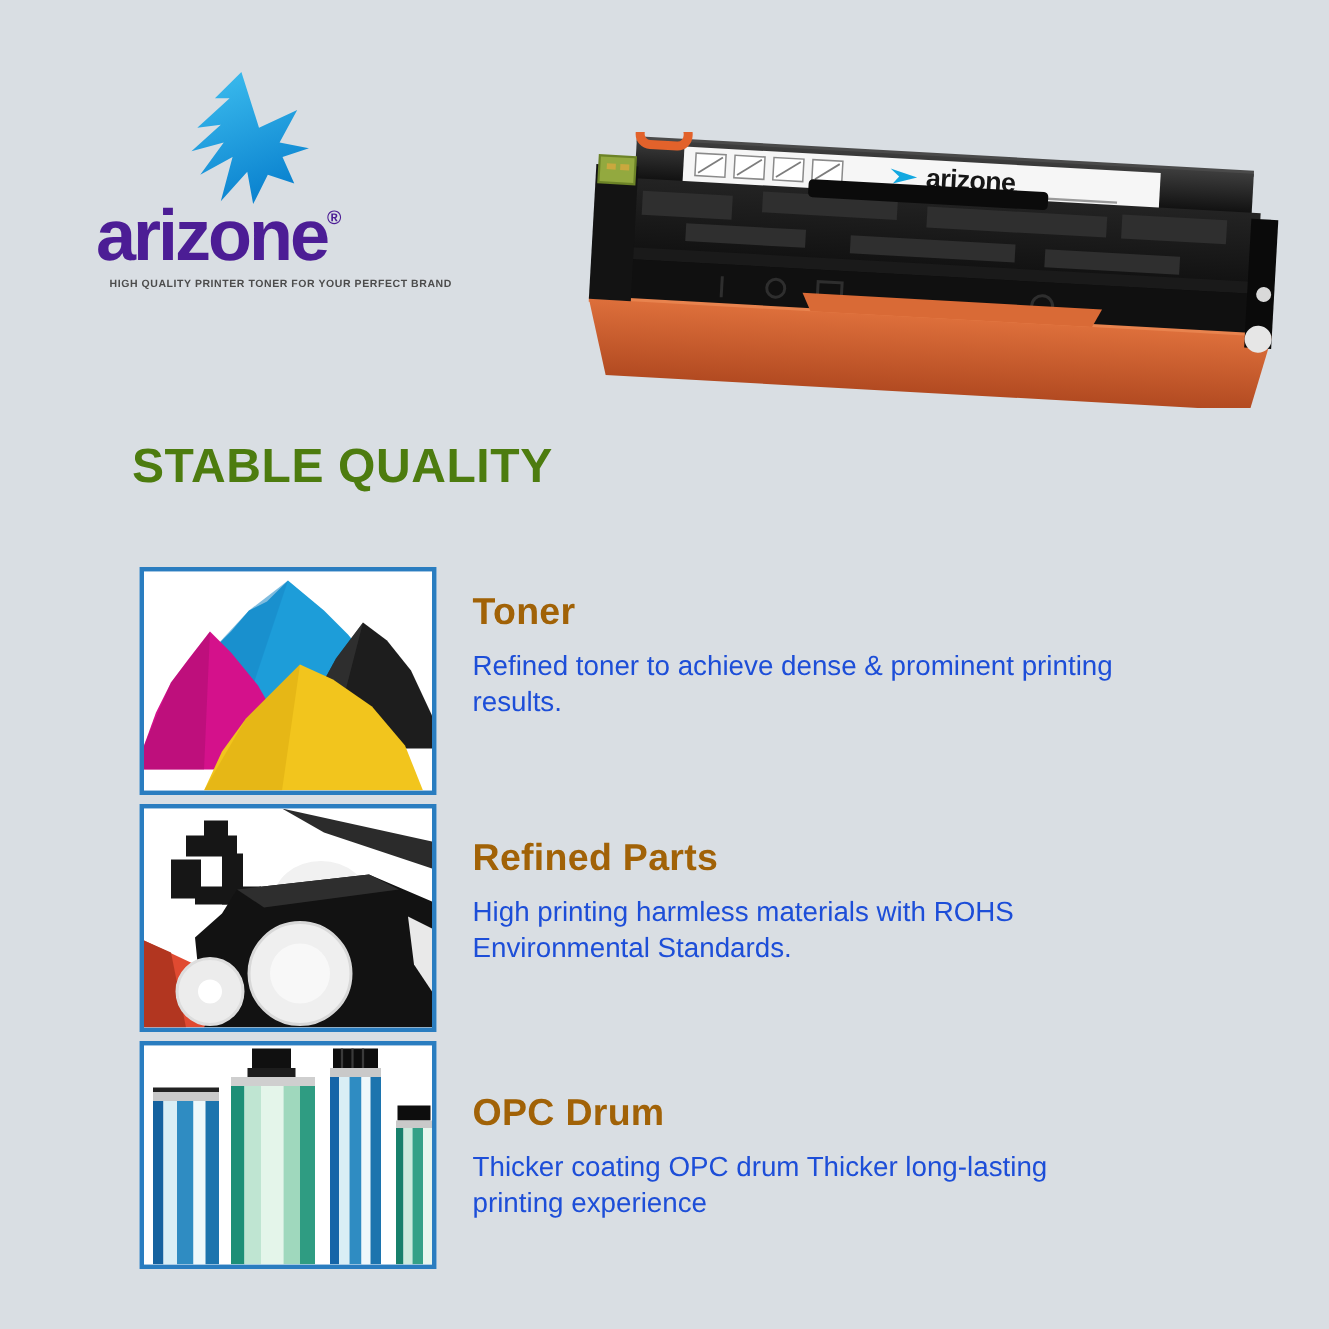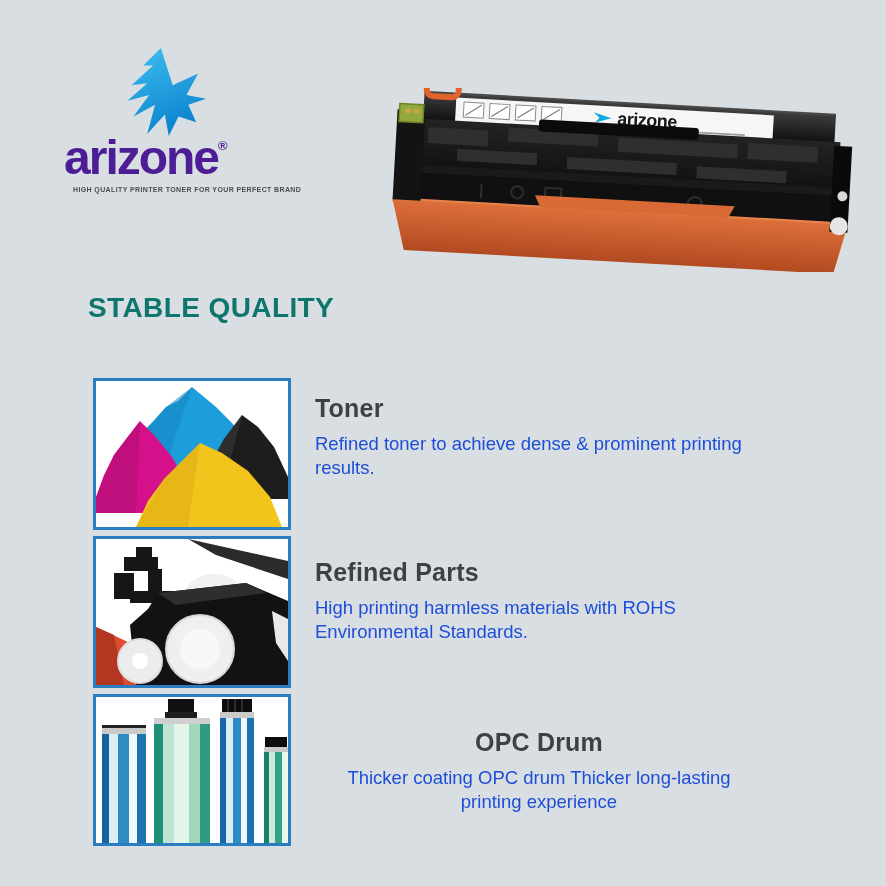--- a/index.html
+++ b/index.html
@@ -18,38 +18,38 @@
   .logo-word sup{font-size:13px;letter-spacing:0;vertical-align:24px;}
   .logo-tagline{
     font-size:7px;letter-spacing:0.38px;color:#4c4c4c;margin:4px 0 0 9px;
     white-space:nowrap;font-weight:bold;
   }
   
   .hero{position:absolute;left:386px;top:88px;width:476px;height:184px;}
   
   .section-title{
     position:absolute;left:88px;top:292px;margin:0;
-    font-size:28px;font-weight:bold;color:#0f766e;letter-spacing:0.4px;
+    font-size:32px;font-weight:bold;color:#4d7c0f;letter-spacing:0.4px;
   }
   
   .feature-row{position:absolute;left:93px;display:flex;align-items:flex-start;}
   .row-1{top:378px;}
   .row-2{top:536px;}
   .row-3{top:694px;}
   .thumb{
     width:192px;height:146px;border:3px solid #2a7dc0;background:#ffffff;
     flex:0 0 auto;overflow:hidden;
   }
   .thumb svg{display:block;}
   .feature-text{margin-left:24px;max-width:448px;}
   .row-1 .feature-text{padding-top:16px;}
   .row-2 .feature-text{padding-top:22px;}
-  .row-3 .feature-text{padding-top:34px;text-align:center;}
+  .row-3 .feature-text{padding-top:34px;}
   .feature-title{
-    margin:0 0 9px 0;font-size:25px;font-weight:bold;color:#404040;
+    margin:0 0 9px 0;font-size:25px;font-weight:bold;color:#a16207;
     letter-spacing:0.2px;
   }
   .feature-desc{
     margin:0;font-size:18.5px;line-height:1.32;color:#1d4ed8;
   }
 </style>
 </head>
 <body>
 
 <div class="logo">

